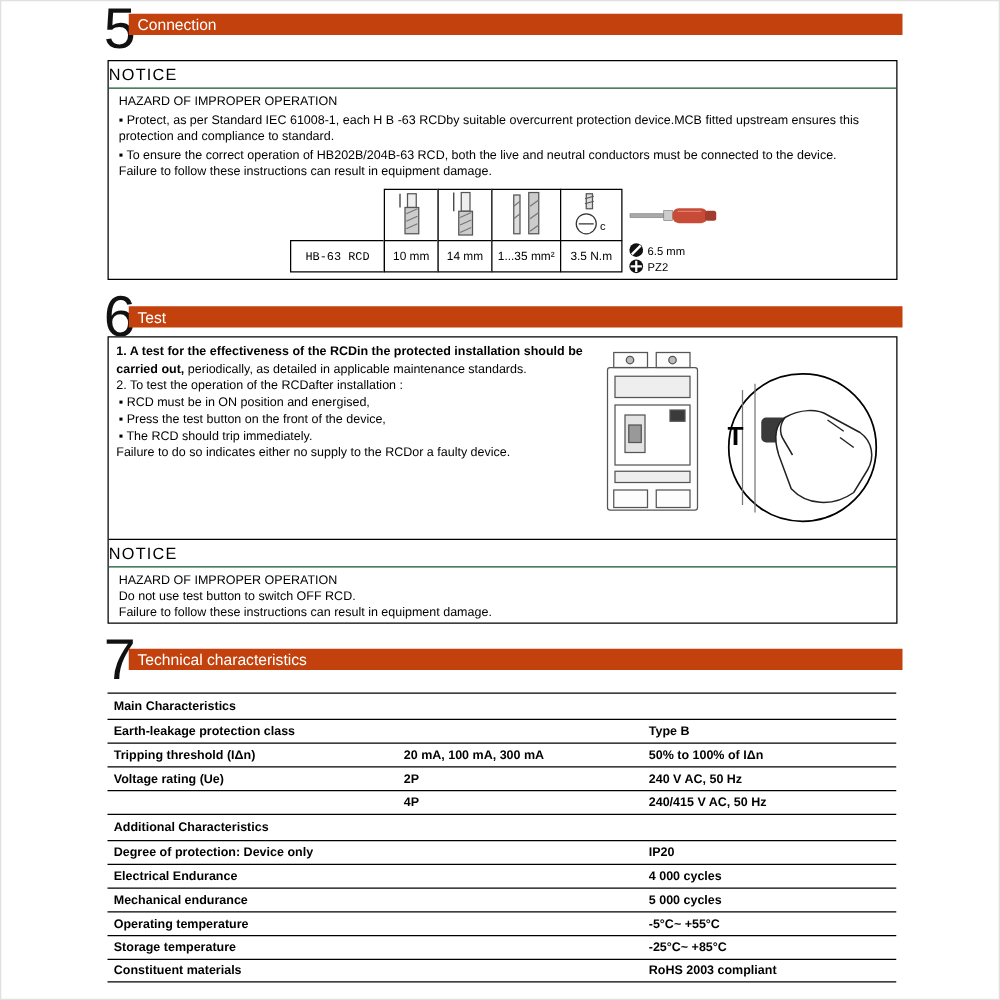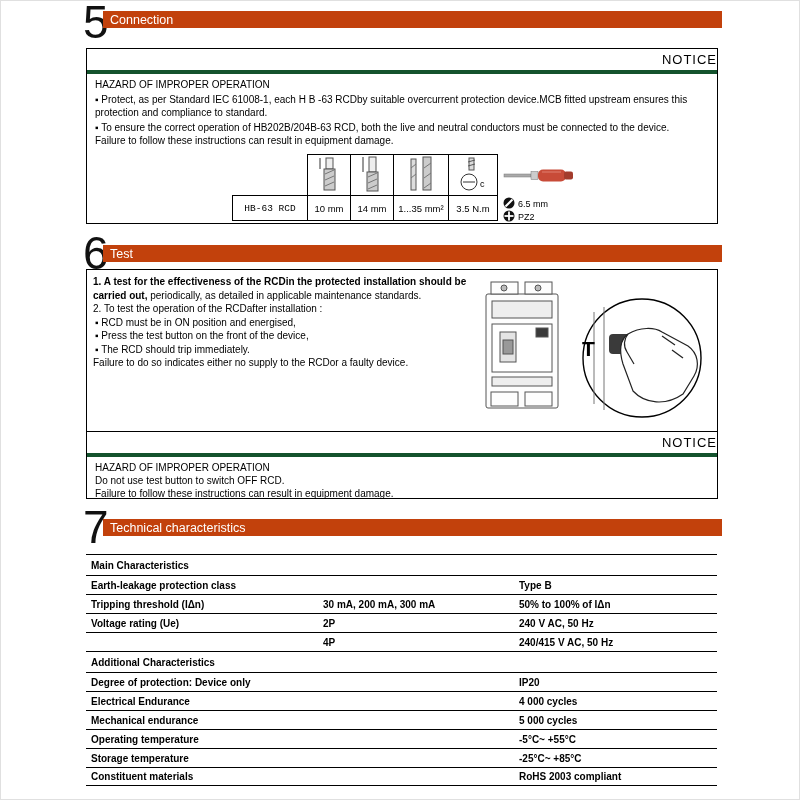--- a/index.html
+++ b/index.html
@@ -2,22 +2,22 @@
 <html><head>
 <meta charset="utf-8">
 <style>
   html,body{margin:0;padding:0;background:#fff;}
   .page{position:relative;width:798px;height:798px;background:#fff;border:1px solid #e0e0e0;
         font-family:"Liberation Sans", sans-serif;color:#000;overflow:hidden;}
   .big-num{position:absolute;font-size:46px;font-weight:300;line-height:1;color:#111;}
   .bar{position:absolute;background:#c2410c;color:#fff;font-size:12.5px;height:17px;
        display:flex;align-items:center;padding-left:7px;box-sizing:border-box;}
   .box{position:absolute;border:1px solid #000;box-sizing:border-box;background:#fff;}
-  .notice-title{text-align:right;font-size:13px;letter-spacing:1px;padding:3px 0;
-                border-bottom:4px solid #14532d;}
+  .notice-title{text-align:left;font-size:13px;letter-spacing:1px;padding:3px 0;
+                border-bottom:1px solid #14532d;}
   .hazard{font-size:10px;padding:4px 8px 0 8px;line-height:1.3;}
   .bullet-line{font-size:10px;padding:2px 8px 0 8px;line-height:1.3;}
   .note-line{font-size:10px;padding:0 8px;line-height:1.3;}
 
   
   .spec-table{display:flex;margin:7px 0 0 145px;}
   .spec-col{display:flex;flex-direction:column;margin-left:-1px;}
   .spec-col:first-child{margin-left:0;font-family:Liberation Mono, monospace;}
   .cell{border:1px solid #000;box-sizing:border-box;display:flex;align-items:center;
         justify-content:center;font-size:9.5px;background:#fff;}
@@ -228,21 +228,21 @@
       <div class="c2"></div>
       <div class="c3"></div>
     </div>
     <div class="t-row">
       <div class="c1">Earth-leakage protection class</div>
       <div class="c2"></div>
       <div class="c3">Type B</div>
     </div>
     <div class="t-row">
       <div class="c1">Tripping threshold (IΔn)</div>
-      <div class="c2">30 mA, 200 mA, 300 mA</div>
+      <div class="c2">20 mA, 100 mA, 300 mA</div>
       <div class="c3">50% to 100% of IΔn</div>
     </div>
     <div class="t-row">
       <div class="c1">Voltage rating (Ue)</div>
       <div class="c2">2P</div>
       <div class="c3">240 V AC, 50 Hz</div>
     </div>
     <div class="t-row">
       <div class="c1"></div>
       <div class="c2">4P</div>

